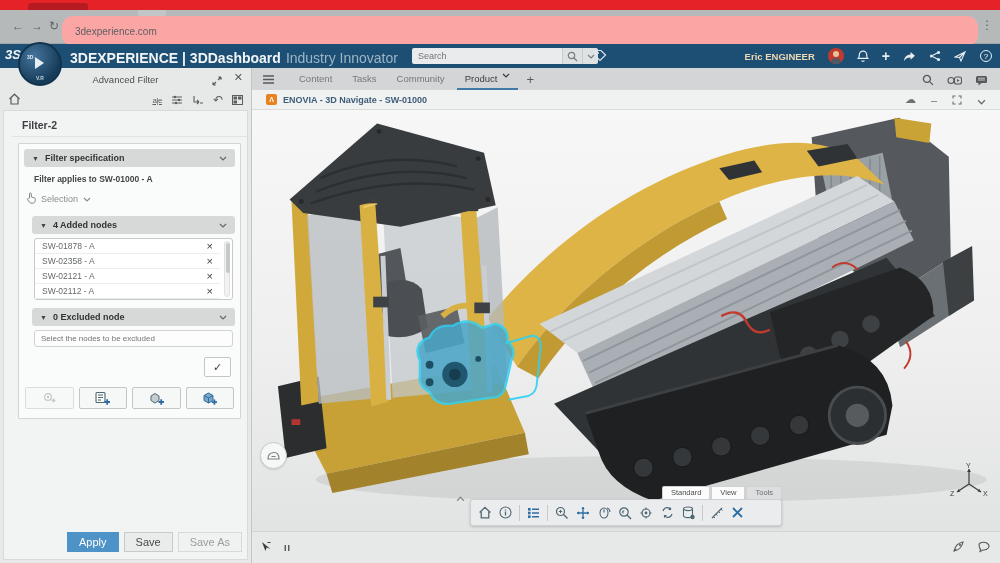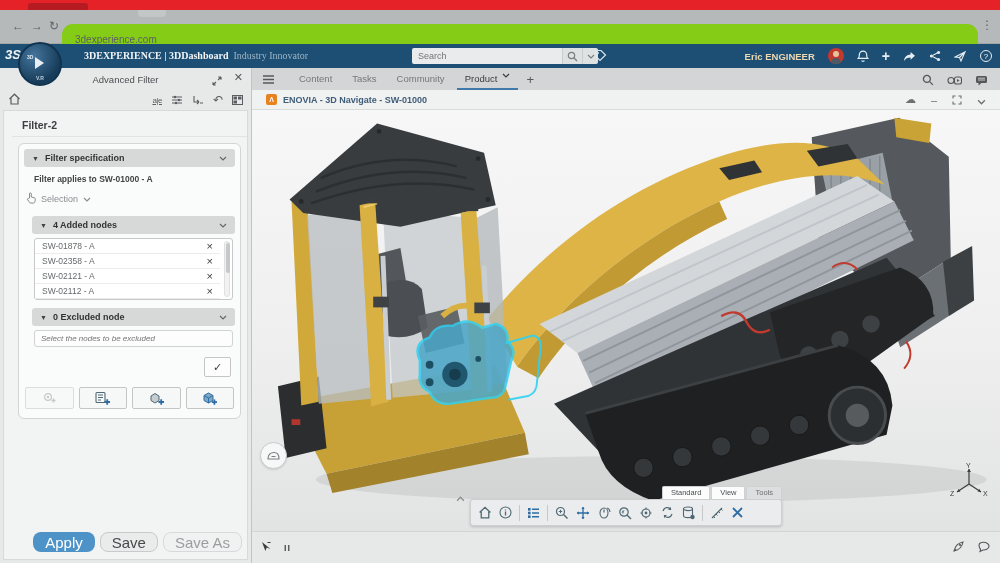--- a/index.html
+++ b/index.html
@@ -6,28 +6,28 @@
   html,body { width:1000px; height:563px; }
   body { font-family:"Liberation Sans",sans-serif; background:#d6d8d9; overflow:hidden; }
   #root { position:relative; width:1000px; height:563px; overflow:hidden; }
 
   
   .red-bar { height:10px; background:#e52228; position:relative; }
   .tab-hint { position:absolute; top:3px; left:28px; width:60px; height:7px; background:#b51b20; border-radius:3px 3px 0 0; }
   .chrome { height:34px; background:#b6b9ba; position:relative; border-bottom:1px solid #a3a6a7; }
   .tab-hint2 { position:absolute; top:0; left:138px; width:28px; height:7px; background:#c3c6c7; border-radius:0 0 4px 4px; }
   .nav-ic { position:absolute; top:9px; font-size:12px; line-height:14px; color:#5f6365; }
-  .url-pill { position:absolute; left:62px; right:22px; top:14px; height:30px; background:#84cc16; border-radius:11px; display:flex; align-items:center; padding:0 13px; }
+  .url-pill { position:absolute; left:62px; right:22px; top:6px; height:30px; background:#fca5a5; border-radius:11px; display:flex; align-items:center; padding:0 13px; }
   .url-text { color:#5c6062; font-size:10px; }
   .dots { position:absolute; right:7px; top:8px; color:#5f6365; font-size:12px; }
 
   
   .app-bar { height:24px; background:#1d4e73; position:relative; color:#fff; }
   .ds-logo { position:absolute; left:5px; top:3px; font-size:13px; font-style:italic; font-weight:bold; color:#f2f5f7; }
-  .brand { position:absolute; left:84px; top:6px; font-size:10px; font-weight:bold; color:#f2f5f7; white-space:nowrap;font-family:Liberation Serif, serif; }
+  .brand { position:absolute; left:70px; top:6px; font-size:14px; font-weight:bold; color:#f2f5f7; white-space:nowrap; }
   .app-name { font-weight:normal; color:#9db6c6; margin-left:5px; }
   .search-wrap { position:absolute; left:412px; top:4px; width:186px; height:16px; display:flex; }
   .search-input { flex:1; border:0; background:#e9ebec; border-radius:2px 0 0 2px; font-size:9px; padding:0 6px; color:#555; outline:none; font-family:"Liberation Sans",sans-serif; }
   .search-seg { width:20px; background:#dfe2e3; border-left:1px solid #c9cccd; display:flex; align-items:center; justify-content:center; color:#7a7e80; }
   .search-seg.last { width:16px; border-radius:0 2px 2px 0; }
   .tag-btn { position:absolute; left:594px; top:4px; color:#dfe7ec; }
   .user-cluster { position:absolute; right:8px; top:0; height:24px; display:flex; align-items:center; gap:13px; }
   .user-name { font-size:9.5px; font-weight:bold; color:#ecd9b4; }
   .avatar { width:16px; height:16px; border-radius:50%; background:#c2392f; position:relative; overflow:hidden; }
   .avatar::before { content:""; position:absolute; left:5px; top:3px; width:6px; height:6px; border-radius:50%; background:#e8c39a; }
@@ -48,44 +48,44 @@
   
   .left-widget { width:252px; background:#e7e9e9; border-right:1px solid #c2c4c5; display:flex; flex-direction:column; position:relative; }
   .lw-header { height:22px; position:relative; display:flex; align-items:center; justify-content:center; }
   .lw-title { font-size:9.5px; color:#4a4e50; }
   .lw-header .hdr-ics { position:absolute; right:8px; top:4px; display:flex; gap:12px; color:#55595b; }
   .lw-toolbar { height:20px; display:flex; align-items:center; padding:0 8px; color:#5a5e60; }
   .lw-toolbar .right-ics { margin-left:auto; display:flex; gap:9px; align-items:center; color:#5a5e60; }
   .tool-txt { font-size:8px; letter-spacing:-0.5px; color:#5a5e60;text-decoration:underline; }
   .lw-body { flex:1; background:#f2f3f3; border:1px solid #d8dada; margin:0 3px 3px; position:relative;padding-left:8px; }
   .panel-title { font-size:10.5px; font-weight:bold; color:#3c4042; padding:8px 10px 5px; border-bottom:1px solid #e2e4e4; }
-  .card { margin:6px 6px 0; background:#fafbfb; border:1px solid #d2d4d5; border-radius:6px; padding:5px 5px 7px; }
+  .card { margin:6px 6px 0; background:#fafbfb; border:1px solid #d2d4d5; border-radius:1px; padding:5px 5px 7px; }
   .sec-head { height:18px; background:#d7d9d9; border-radius:3px; display:flex; align-items:center; padding:0 8px; gap:6px; margin-bottom:4px; }
   .sec-head .caret { font-size:7px; color:#444; }
   .sec-label { font-size:9px; font-weight:bold; color:#333; }
   .sec-head .chev { margin-left:auto; color:#666; display:flex; }
   .applies { font-size:8.5px; font-weight:bold; color:#444; margin:7px 2px 6px 10px; }
   .selection-row { display:flex; align-items:center; gap:5px; margin:0 0 8px 2px; color:#7a7e80; }
   .selection-label { font-size:9px; color:#8a8e90; }
   .inner { margin-left:8px; }
   .node-list { border:1px solid #c6c8c9; border-radius:3px; background:#fff; margin:2px 2px 8px; position:relative; padding-right:12px; }
   .node-row { height:15px; display:flex; align-items:center; padding:0 7px; border-bottom:1px solid #ececed; }
   .node-row:last-child { border-bottom:0; }
   .node-text { font-size:8.5px; color:#66696b; }
   .node-x { margin-left:auto; color:#3a3d3f; font-size:11px; line-height:10px; cursor:default; }
   .scrollbar { position:absolute; right:2px; top:2px; bottom:2px; width:6px; background:#f2f2f2; border:1px solid #e0e0e0; border-radius:3px; }
   .scroll-thumb { position:absolute; top:1px; left:0; width:4px; height:55%; background:#c6c8c9; border-radius:2px; margin:0 0 0 0.5px; }
-  .excl-input { display:block; margin:2px 2px 0; height:17px; border:1px solid #d0d2d3; border-radius:3px; background:#fdfdfd; font-size:8px; font-style:italic; color:#a9acad; padding:0 6px; width:calc(100% - 4px); outline:none; font-family:"Liberation Sans",sans-serif; }
+  .excl-input { display:block; margin:2px 2px 0; height:17px; border:1px solid #d0d2d3; border-radius:3px; background:#fdfdfd; font-size:8px; color:#a9acad; padding:0 6px; width:calc(100% - 4px); outline:none; font-family:"Liberation Sans",sans-serif; }
   .check-row { display:flex; justify-content:flex-end; margin:10px 4px 10px; }
   .check-btn { width:27px; height:20px; border:1px solid #c3c5c6; background:#fdfdfd; border-radius:2px; display:flex; align-items:center; justify-content:center; font-size:11px; color:#3a3d3f; }
   .addbtn-row { display:flex; gap:5px; margin:0 1px 2px; }
   .add-btn { flex:1; height:22px; border:1px solid #c3c5c6; background:#f6f7f7; border-radius:2px; display:flex; align-items:center; justify-content:center; }
   .add-btn.disabled { opacity:.55; }
   .bottom-btns { position:absolute; bottom:7px; right:5px; display:flex; gap:5px; }
-  .btn { height:20px; padding:0 11px; border-radius:8px; font-size:15px; display:flex; align-items:center; border:1px solid transparent; }
+  .btn { height:20px; padding:0 11px; border-radius:0; font-size:11px; display:flex; align-items:center; border:1px solid transparent; }
   .btn-apply { background:#4e93c8; color:#fff; }
   .btn-save { background:#eaebeb; border-color:#c8cacb; color:#47494b; }
   .btn-saveas { background:#f0f1f1; border-color:#d8d9da; color:#9b9ea0; }
 
   
   .right-widget { flex:1; display:flex; flex-direction:column; position:relative; min-width:0; }
   .tab-bar { height:22px; background:#d3d5d6; display:flex; align-items:flex-end; padding:0 10px; position:relative; }
   .hamburger { align-self:center; color:#55595b; margin-right:14px; display:flex; }
   .dtab { font-size:9.5px; color:#75797b; padding:0 10px 6px; position:relative; }
   .dtab.active { color:#3a3e40; display:flex; gap:5px; align-items:flex-start; }

